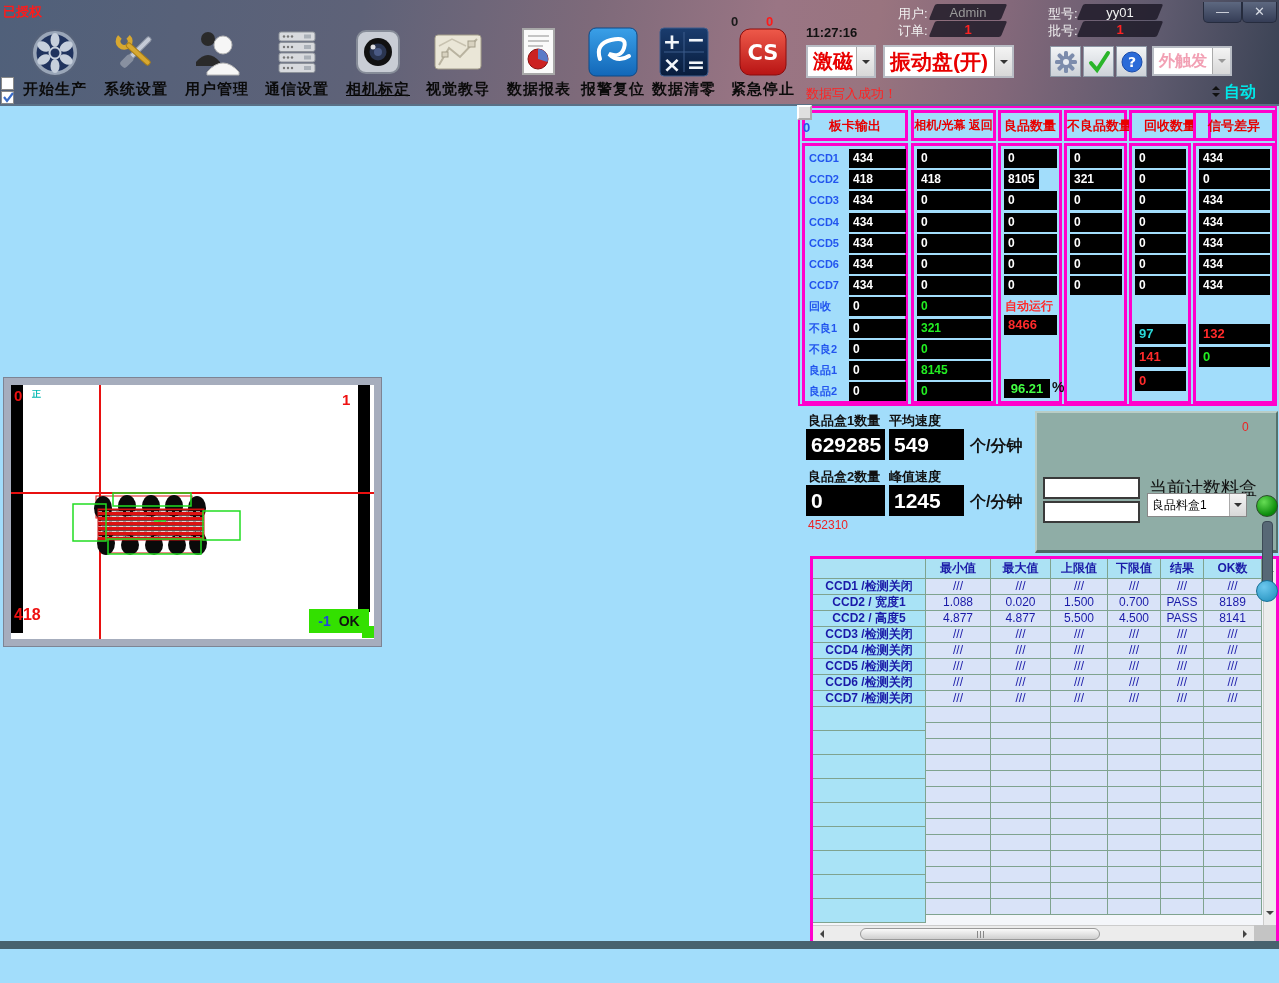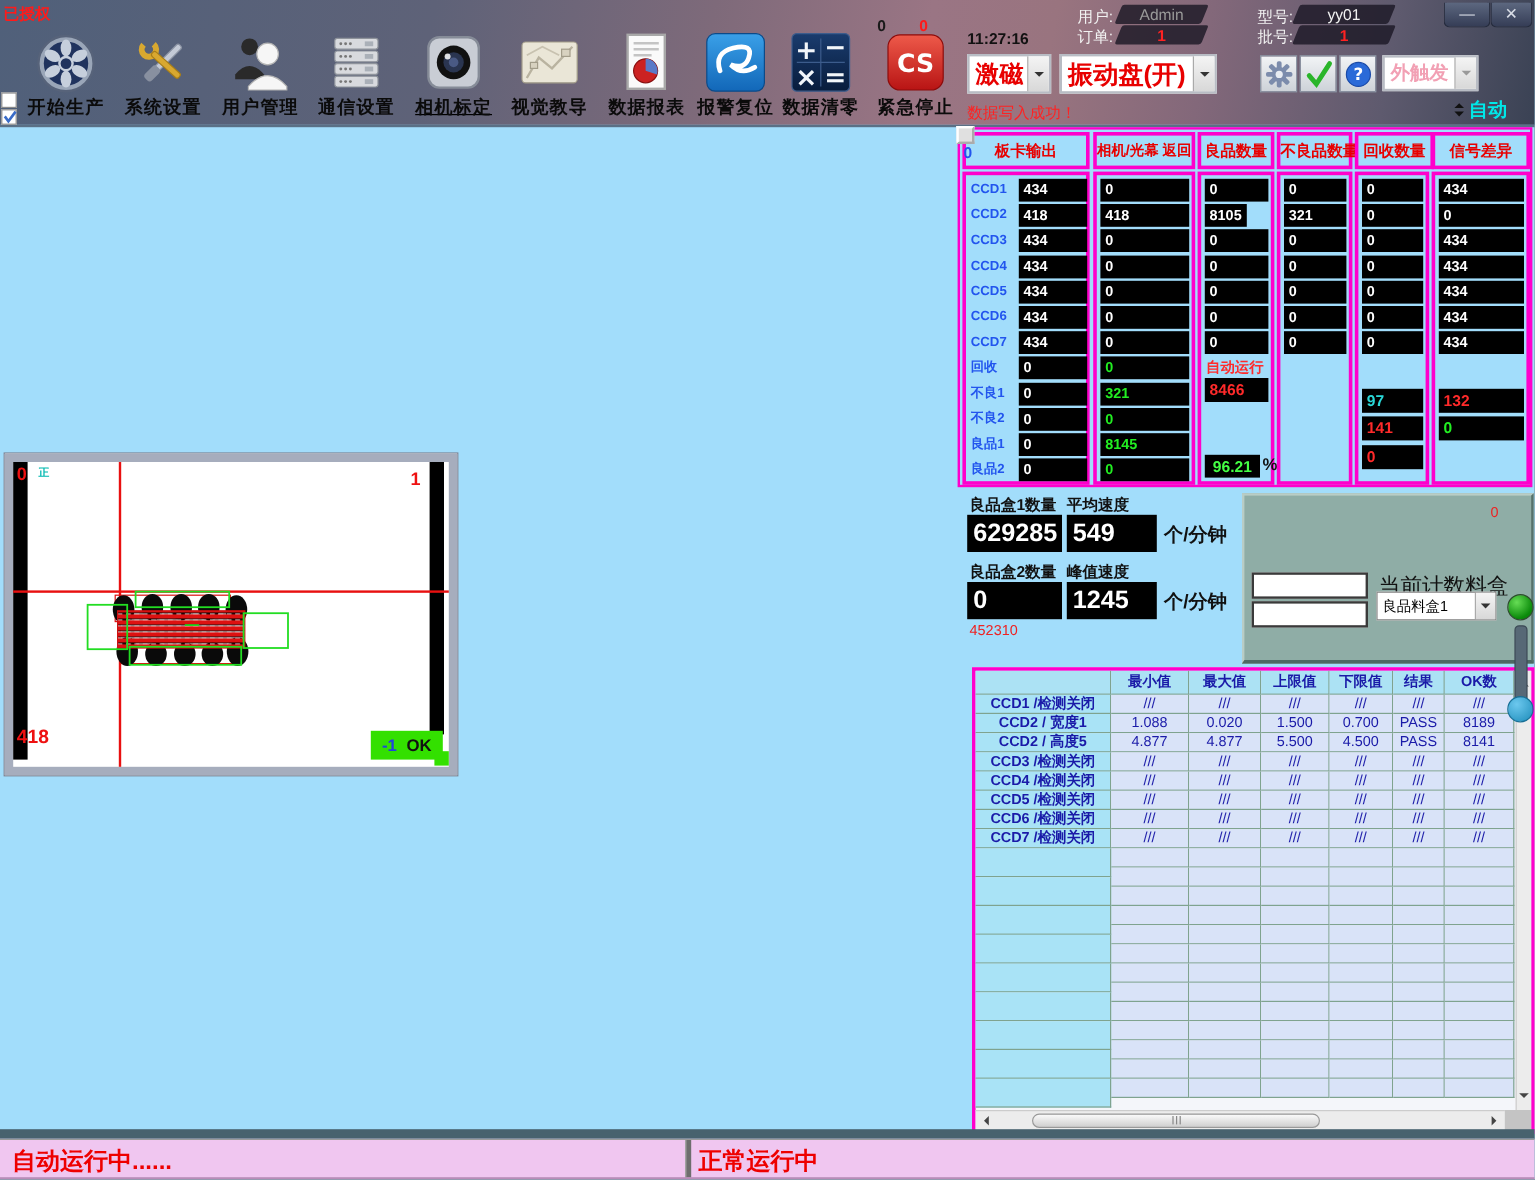--- a/index.html
+++ b/index.html
@@ -359,21 +359,21 @@
       <div class="mag colhead" style="position: absolute; left: 1064px; top: 110px; width: 63px; height: 31px;">不良品数量</div>
       <div class="mag" style="position: absolute; left: 1064px; top: 143px; width: 63px; height: 261px;">
         <div class="vbox" style="position: absolute; left: 3px; top: 3px; width: 52px; color: rgb(255, 255, 255);">0</div>
         <div class="vbox" style="position: absolute; left: 3px; top: 24px; width: 52px; color: rgb(255, 255, 255);">321</div>
         <div class="vbox" style="position: absolute; left: 3px; top: 45px; width: 52px; color: rgb(255, 255, 255);">0</div>
         <div class="vbox" style="position: absolute; left: 3px; top: 67px; width: 52px; color: rgb(255, 255, 255);">0</div>
         <div class="vbox" style="position: absolute; left: 3px; top: 88px; width: 52px; color: rgb(255, 255, 255);">0</div>
         <div class="vbox" style="position: absolute; left: 3px; top: 109px; width: 52px; color: rgb(255, 255, 255);">0</div>
         <div class="vbox" style="position: absolute; left: 3px; top: 130px; width: 52px; color: rgb(255, 255, 255);">0</div>
       </div>
-      <div class="mag colhead" style="position: absolute; left: 1129px; top: 110px; width: 66px; height: 31px;">回收数量</div>
+      <div class="mag colhead" style="position: absolute; left: 1129px; top: 110px; width: 82px; height: 31px;">回收数量</div>
       <div class="mag" style="position: absolute; left: 1129px; top: 143px; width: 62px; height: 261px;">
         <div class="vbox" style="position: absolute; left: 3px; top: 3px; width: 51px; color: rgb(255, 255, 255);">0</div>
         <div class="vbox" style="position: absolute; left: 3px; top: 24px; width: 51px; color: rgb(255, 255, 255);">0</div>
         <div class="vbox" style="position: absolute; left: 3px; top: 45px; width: 51px; color: rgb(255, 255, 255);">0</div>
         <div class="vbox" style="position: absolute; left: 3px; top: 67px; width: 51px; color: rgb(255, 255, 255);">0</div>
         <div class="vbox" style="position: absolute; left: 3px; top: 88px; width: 51px; color: rgb(255, 255, 255);">0</div>
         <div class="vbox" style="position: absolute; left: 3px; top: 109px; width: 51px; color: rgb(255, 255, 255);">0</div>
         <div class="vbox" style="position: absolute; left: 3px; top: 130px; width: 51px; color: rgb(255, 255, 255);">0</div>
         <div class="vbox" style="position: absolute; left: 3px; top: 178px; width: 51px; height: 20px; line-height: 20px; font-size: 13px; color: rgb(42, 216, 216);">97</div>
         <div class="vbox" style="position: absolute; left: 3px; top: 201px; width: 51px; height: 20px; line-height: 20px; font-size: 13px; color: rgb(255, 42, 42);">141</div>
@@ -630,18 +630,13 @@
         <div class="arrow" style="position: absolute; left: 3px; top: 4px; border-width: 4px; border-style: solid; border-color: transparent rgb(68, 68, 68) transparent transparent; border-image: initial;"></div>
         <div class="arrow" style="position: absolute; left: 430px; top: 4px; border-width: 4px; border-style: solid; border-color: transparent transparent transparent rgb(68, 68, 68); border-image: initial;"></div>
         <div class="sthumb" style="position: absolute; left: 47px; top: 2px; width: 240px; height: 12px; text-align: center; line-height: 10px;"><span class="grip"></span><span class="grip"></span><span class="grip"></span></div>
       </div>
       <div style="position: absolute; left: 1254px; top: 925px; width: 22px; height: 17px; background: rgb(196, 196, 196);"></div>
     </div>
   <div class="lolli-stem"></div>
   <div class="lolli-ball"></div>
 
   <div class="darkstrip"></div>
-  <div class="statusbar">
-    <span class="statustxt" style="left:10px;">自动运行中......</span>
-    <div class="abs" style="left:571px;top:0;width:4px;height:31px;background:#6e6e6e;border-left:1px solid #aaa;"></div>
-    <span class="statustxt" style="left:582px;">正常运行中</span>
-  </div>
 </div>
 
 </body></html>

